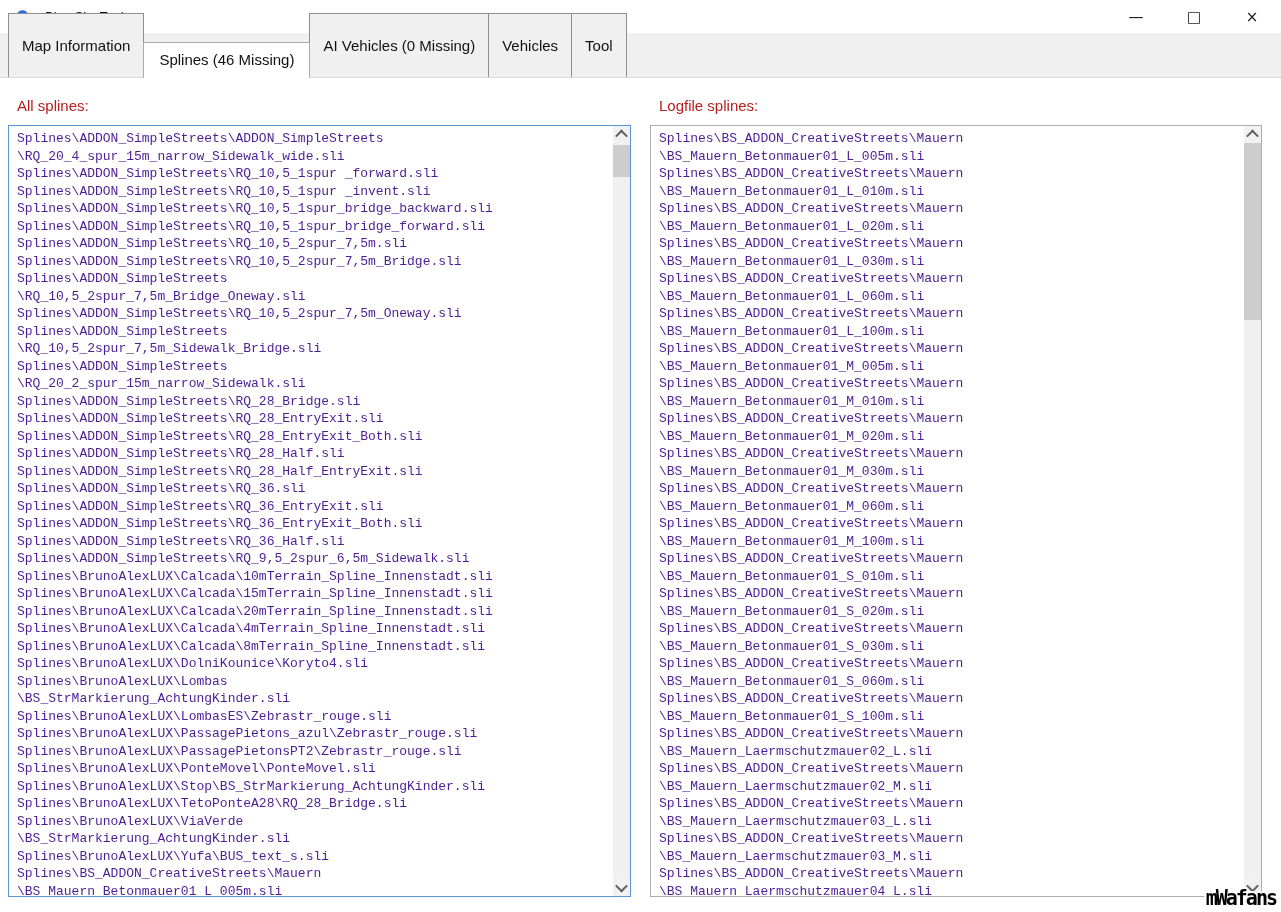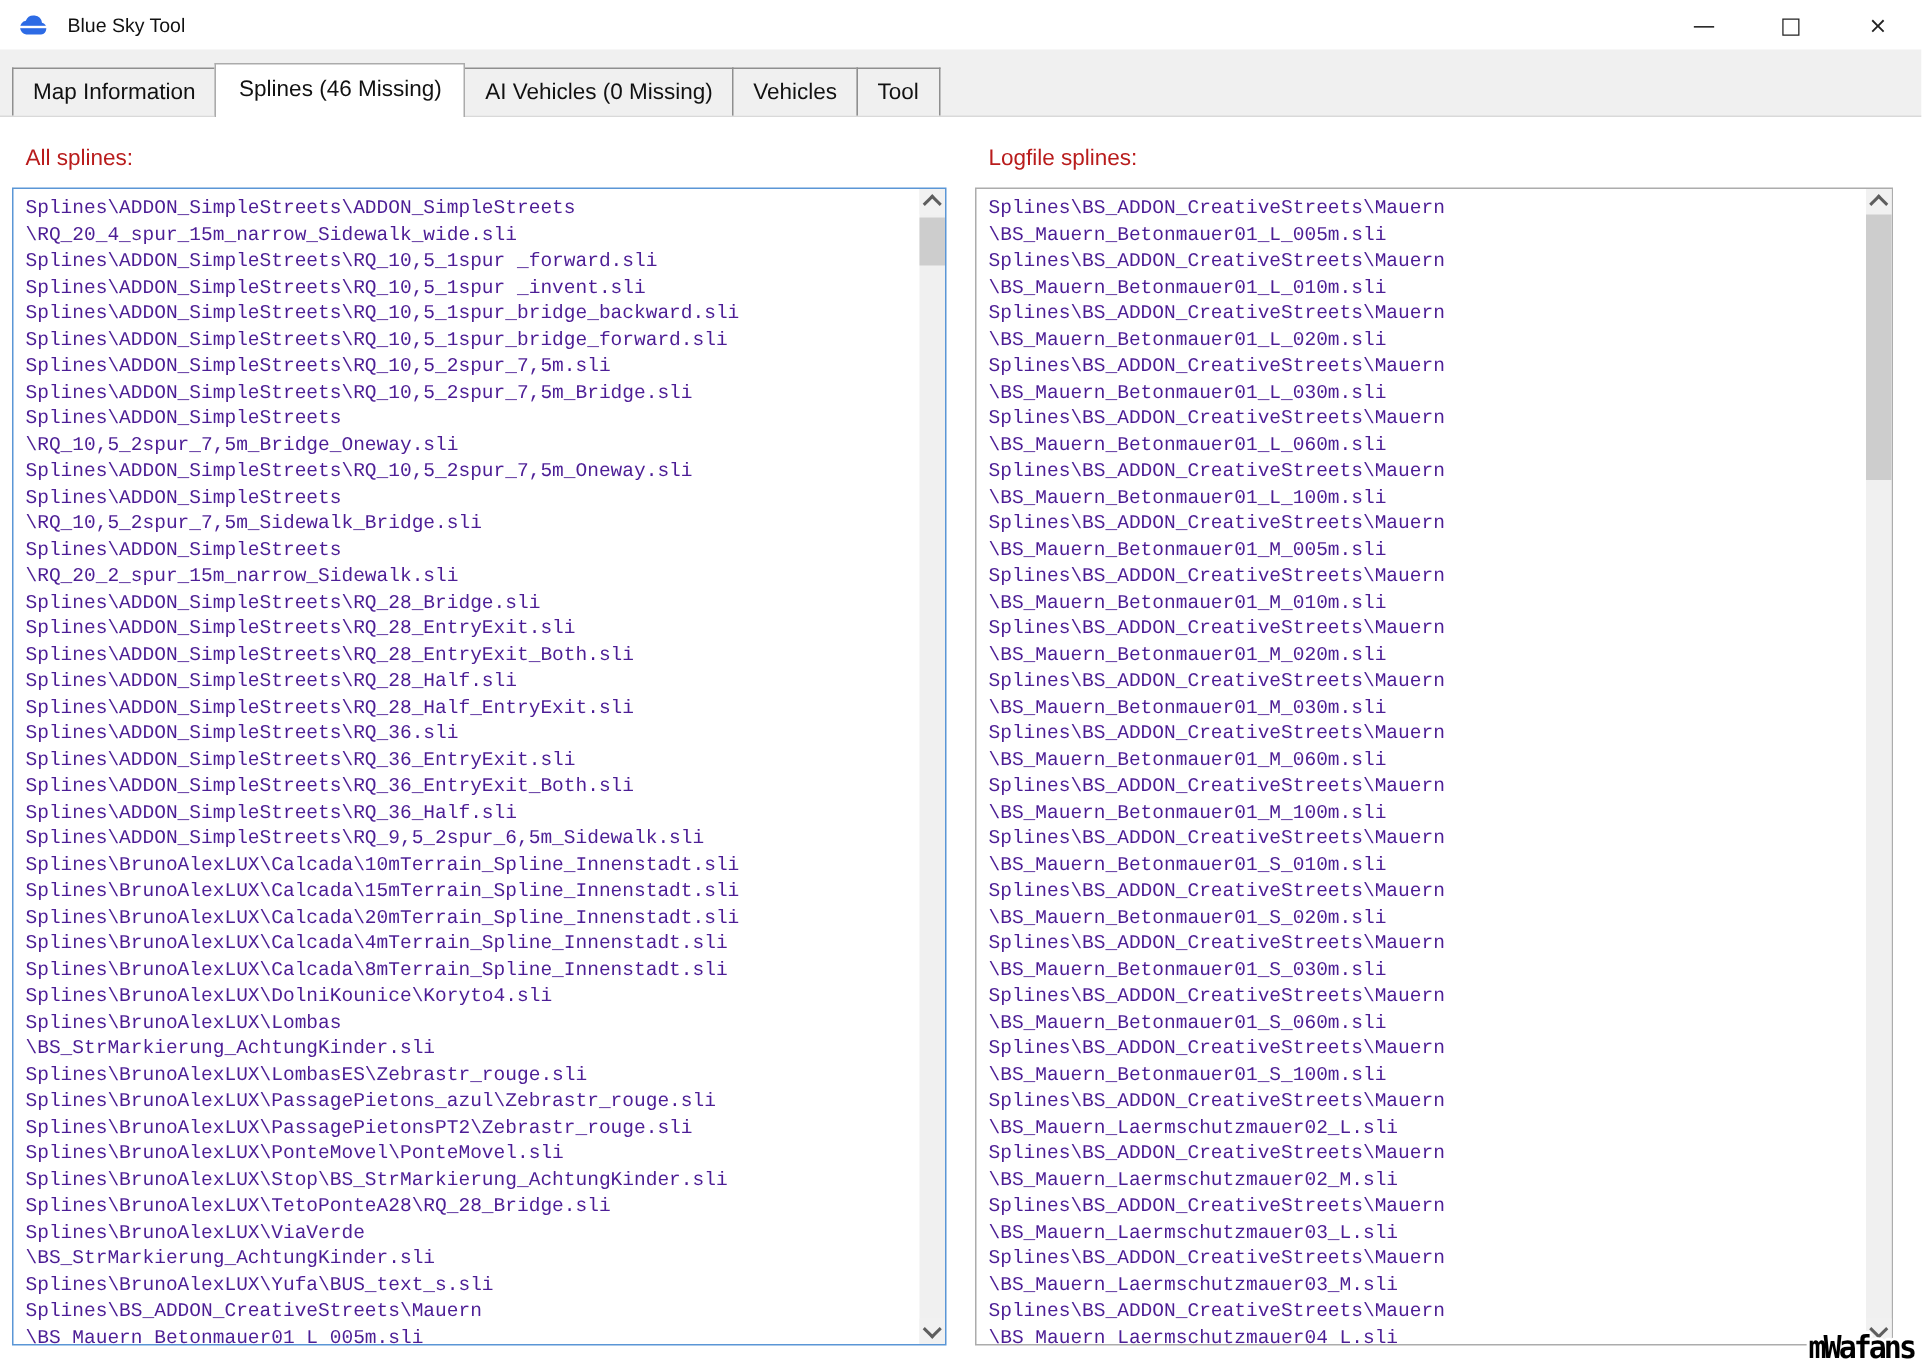--- a/index.html
+++ b/index.html
@@ -23,21 +23,21 @@
     font-family:"DejaVu Sans", sans-serif;
   }
 
   
   .tabstrip {
     position:absolute; top:33px; left:0; width:1281px; height:45px;
     background:#f0f0f0; border-bottom:1px solid #d9d9d9;
     display:flex; align-items:flex-end; padding-left:8px; box-sizing:border-box;
   }
   .tab {
-    height:31px; line-height:31px; padding:0 13px; font-size:15px; color:#111;
+    height:31px; line-height:31px; padding:16px 13px; font-size:15px; color:#111;
     background:#f0f0f0; border:1px solid #8f8f8f; border-bottom:none;
     margin-right:-1px; white-space:nowrap; position:relative; z-index:1;
   }
   .tab.active {
     background:#ffffff; height:35px; line-height:33px;
     border-color:#ababab; margin-bottom:-1px; z-index:3; padding:0 15px;
   }
 
   
   .page { position:absolute; top:78px; left:0; width:1281px; height:834px; background:#ffffff; }

